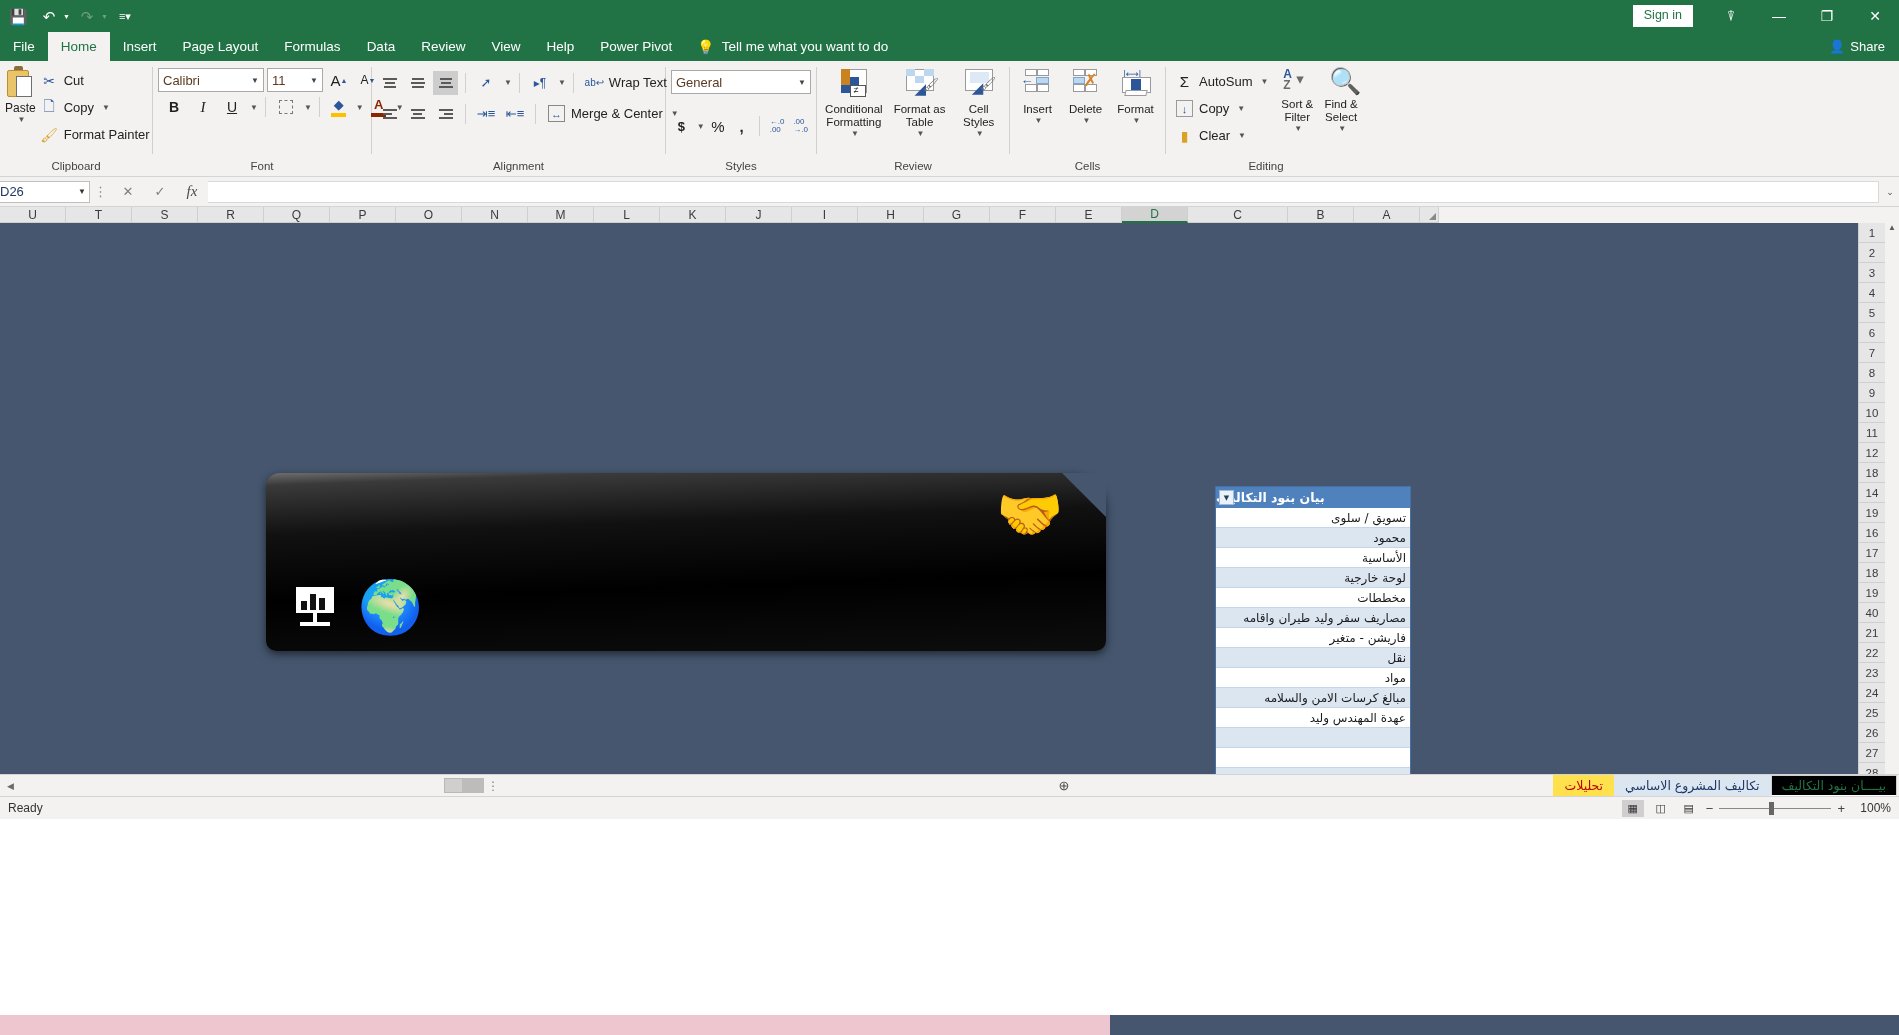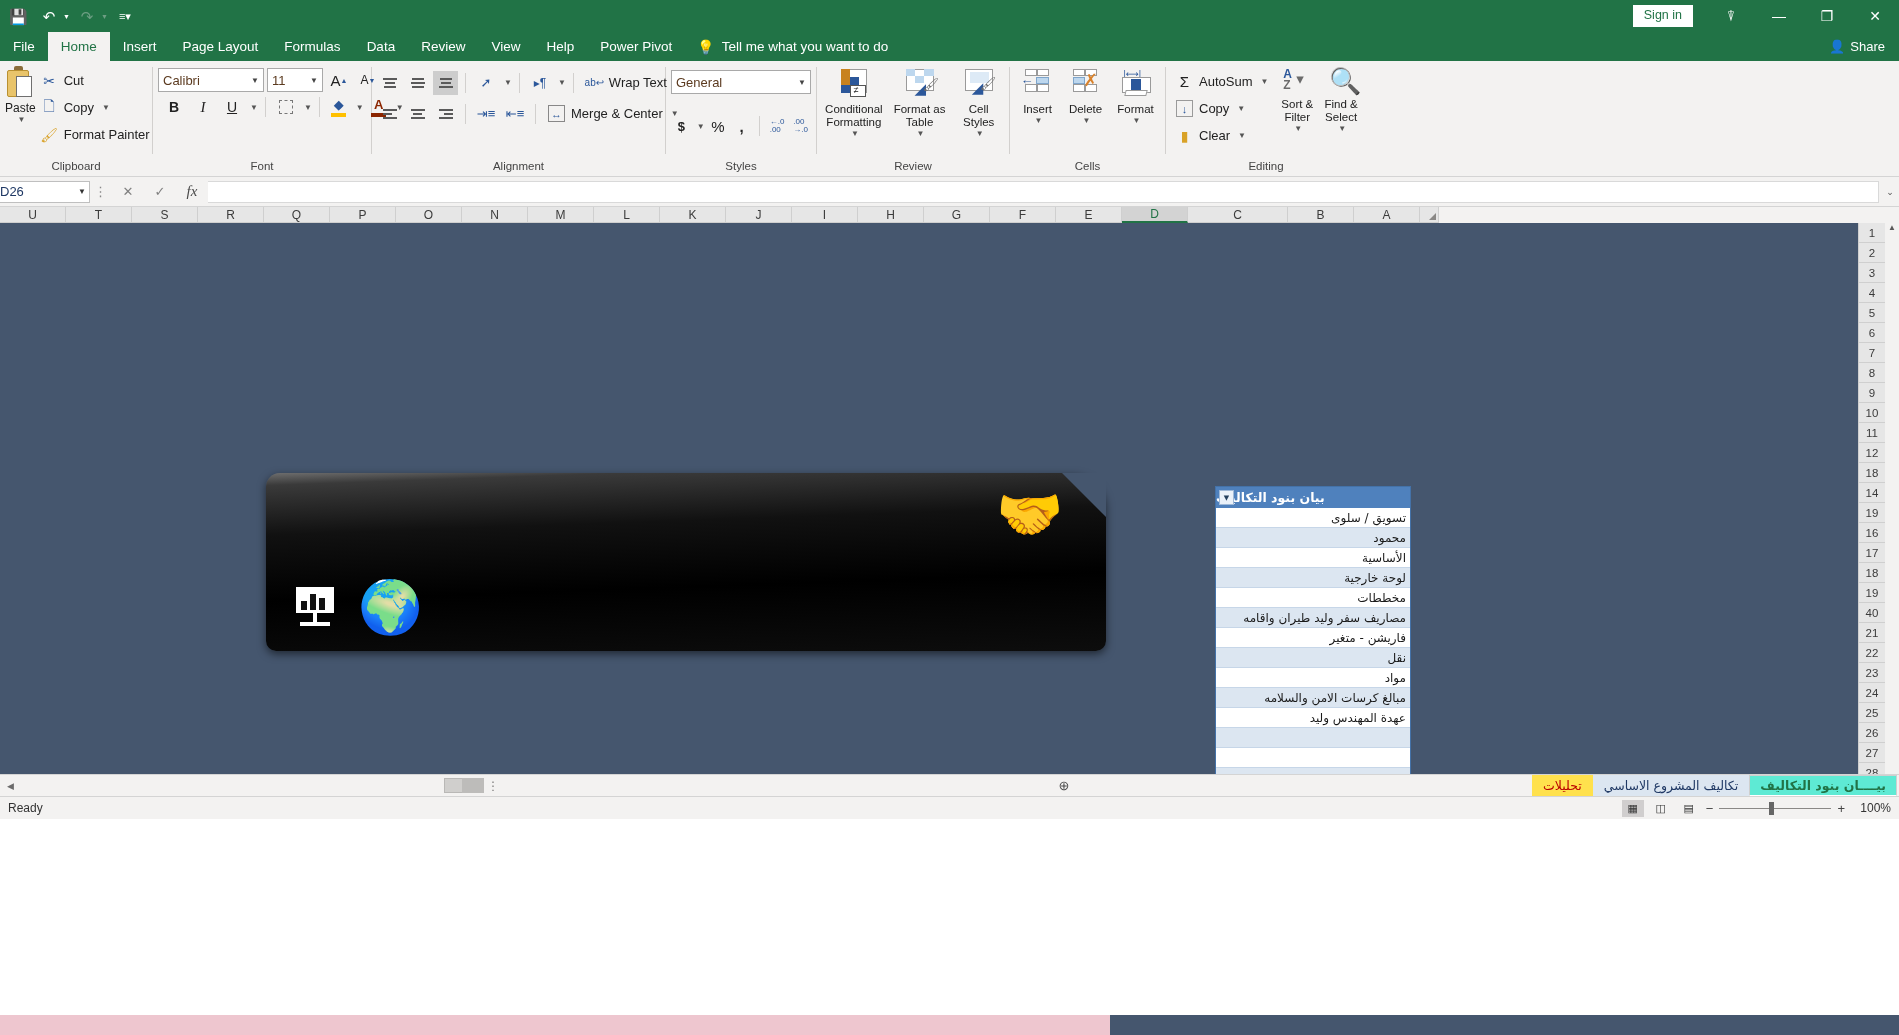--- a/index.html
+++ b/index.html
@@ -247,22 +247,22 @@
   .sheet-tabs {
     margin-left:auto; display:flex; align-items:stretch; direction:rtl;
     padding-right:2px;
   }
   .stab {
     font-size:12.5px; padding:0 10px; display:flex; align-items:center;
     color:#1a1a1a; font-family:"DejaVu Sans", sans-serif;
     border:1px solid transparent; white-space:nowrap;
   }
   .stab.active {
-    background:#5eead4; border:1px solid #cfcfcf; border-bottom:1px solid #fff;
-    color:#217346; font-weight:bold;
+    background:#000000; border:1px solid #cfcfcf; border-bottom:1px solid #fff;
+    color:#217346; font-weight:normal;
   }
   .stab.yellow { background:#ffe14d; color:#b00; }
   .stab.blue { background:#dce6f1; color:#1f3864; }
   .addsheet {
     width:26px; display:flex; align-items:center; justify-content:center;
     font-size:13px; color:#4a4a4a;
   }
   
   .statusbar {
     height:23px; background:#f3f2f1; display:flex; align-items:center;

